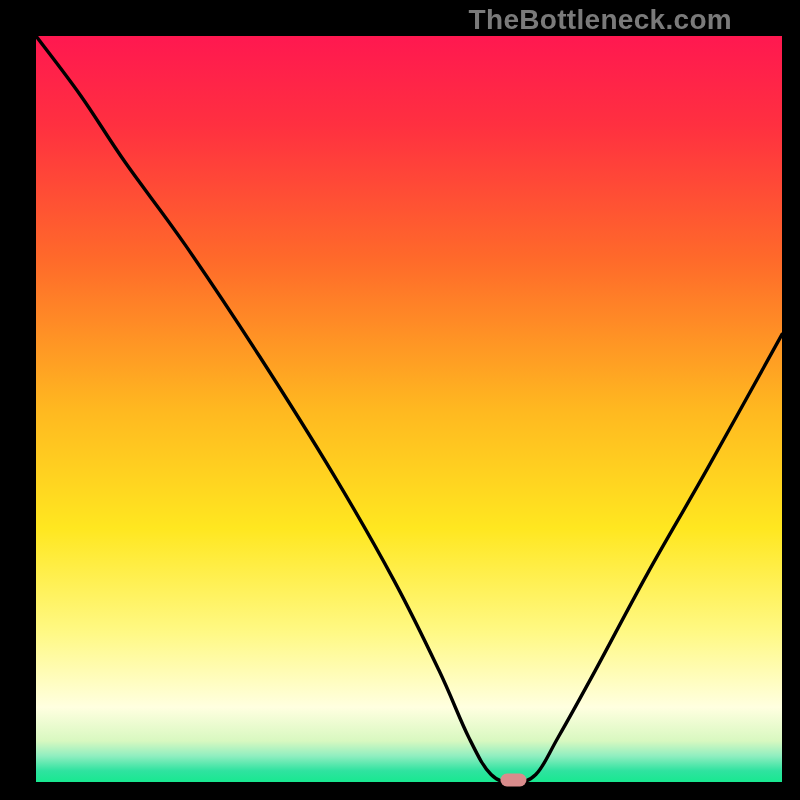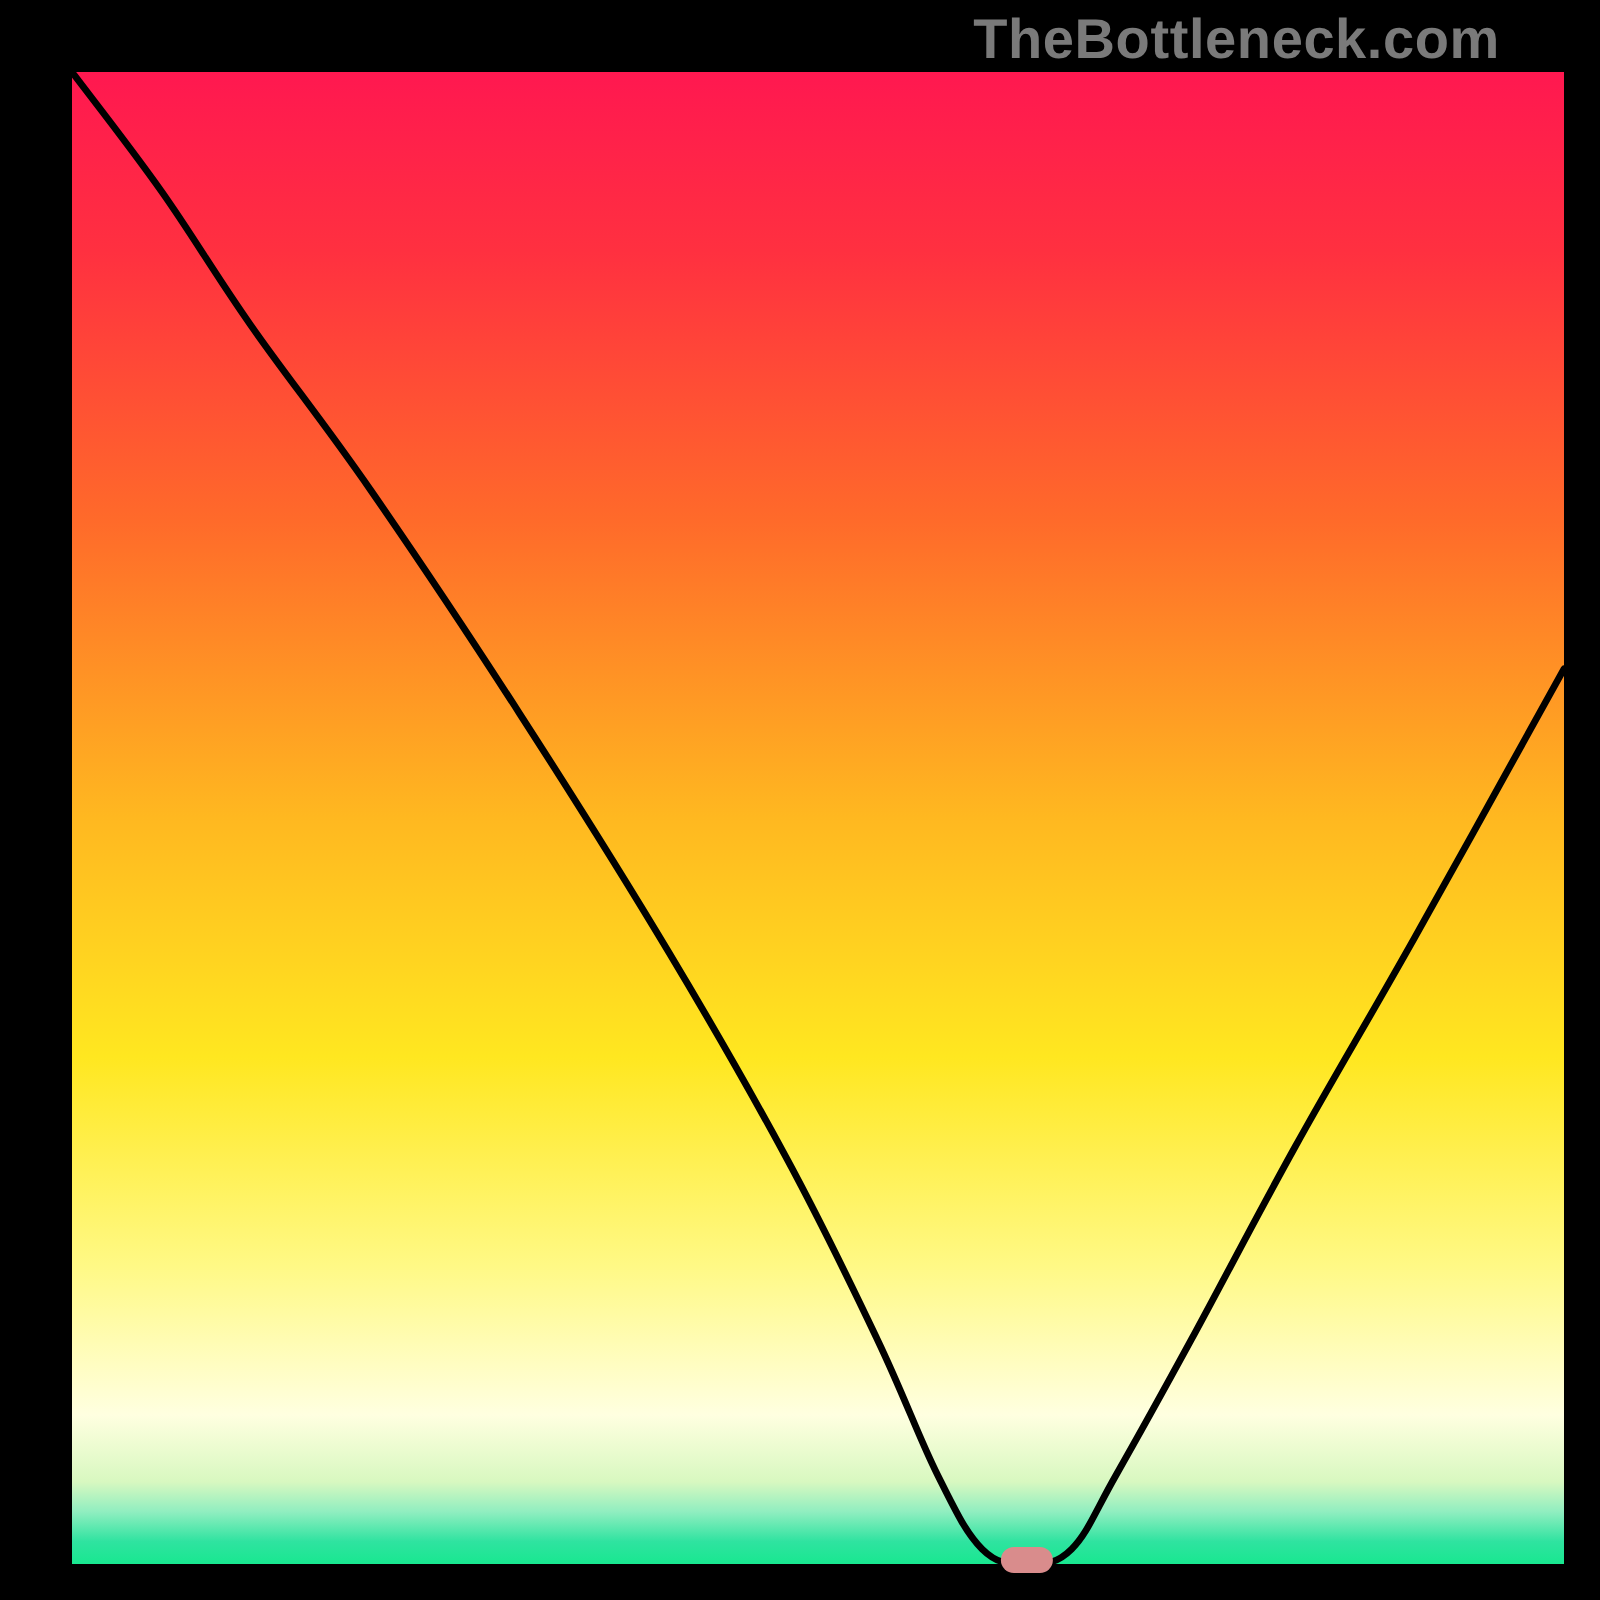--- a/index.html
+++ b/index.html
@@ -8,21 +8,20 @@
     width: 800px;
     height: 800px;
     background: #000;
     overflow: hidden;
     font-family: Arial, Helvetica, sans-serif;
   }
   .stage {
     position: relative;
     width: 748px;
     height: 800px;
-    padding-left: 18px;
   }
   .watermark {
     position: absolute;
     top: 4px;
     right: 16px;
     color: #7a7a7a;
     font-size: 28px;
     font-weight: 600;
     letter-spacing: 0.3px;
     z-index: 4;

